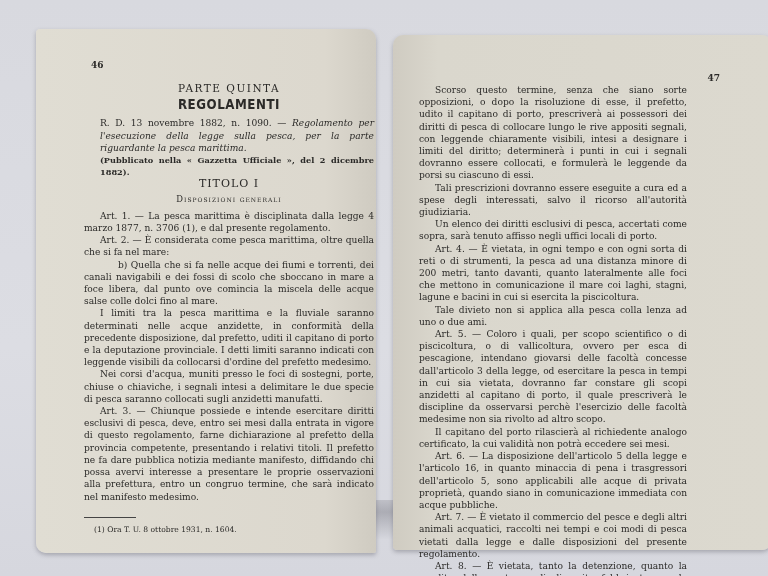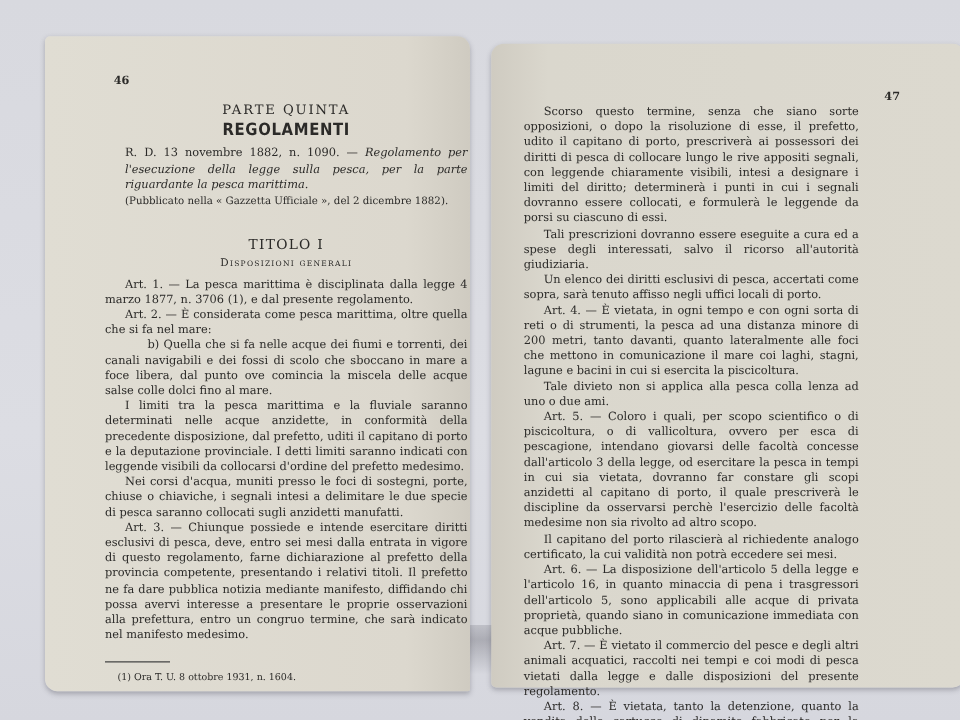--- a/index.html
+++ b/index.html
@@ -28,24 +28,24 @@
     padding-left: 34px;
   }
   .pagenum { position:absolute; font-size:9px; font-weight:bold; }
   .txt { position:absolute; font-size:9.1px; line-height:12.2px; text-align:justify; }
   .txt p { margin:0; text-indent:16px; }
   .txt p.noind { text-indent:0; }
   .txt p.deep { text-indent:34px; }
   .center { text-align:center; }
   .h-part { font-size:10.5px; letter-spacing:1.5px; margin-top:0;text-align:center; }
   .h-main { font-family:"DejaVu Sans", "Liberation Sans", sans-serif; font-weight:bold; font-size:13.5px; letter-spacing:0.6px; margin:4px 0 7px 0; transform:scaleX(0.88); }
-  .h-titolo { font-size:11px; letter-spacing:1px; margin-top:24px; }
+  .h-titolo { font-size:11px; letter-spacing:1px; margin-top:0; }
   .h-sub { font-size:8.4px; letter-spacing:1px; font-variant: small-caps; margin:2px 0 5px 0;text-align:center; }
   .decree { padding-left:16px; text-indent:-16px; }
-  .pub { font-size:8.2px; margin-left:16px; }
+  .pub { font-size:8.2px; margin-left:16px;font-weight:bold; }
   .footnote-rule { width:52px; border-top:1px solid #444; margin:14px 0 6px 0; }
   .footnote { font-size:7.6px; margin-left:10px; }
   em { font-style:italic; }
 </style>
 </head>
 <body>
 
 <div class="shadow"></div>
 
 <div class="page page-left">

